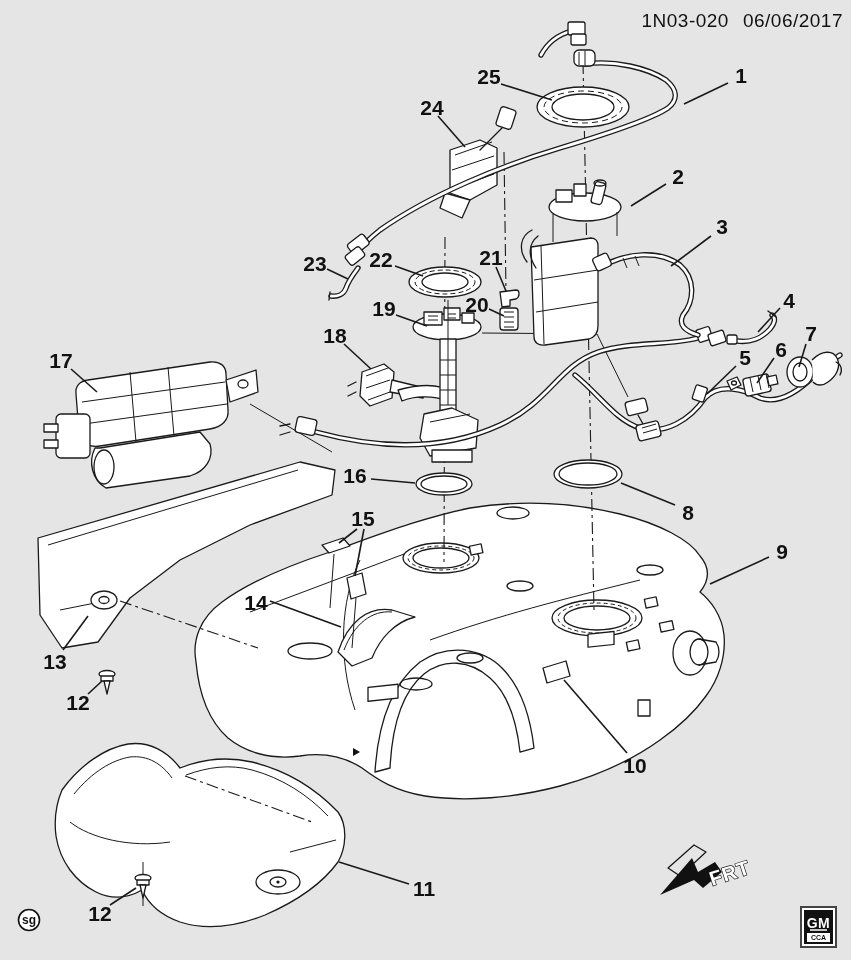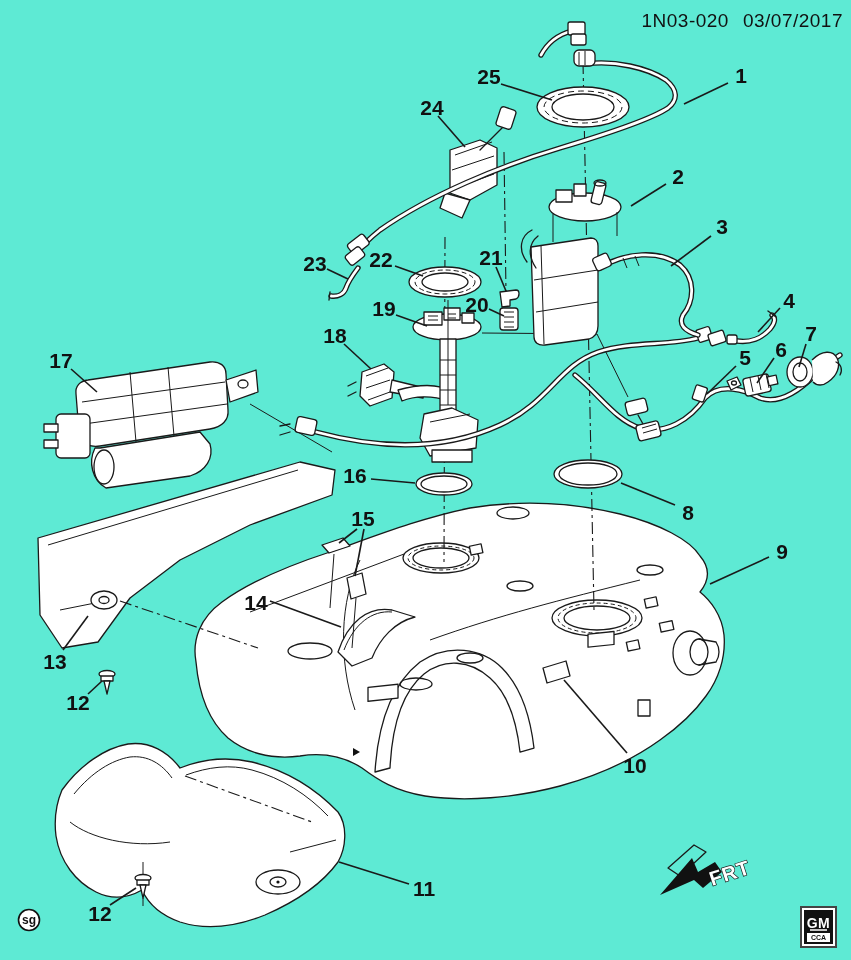--- a/index.html
+++ b/index.html
@@ -1,16 +1,16 @@
 <!DOCTYPE html>
 <html><head>
 <meta charset="utf-8">
 <style>
   html,body{margin:0;padding:0;background:#fff;}
-  #page{position:relative;width:851px;height:960px;background:#5eead4;overflow:hidden;
+  #page{position:relative;width:851px;height:960px;background:#e5e5e5;overflow:hidden;
         font-family:"Liberation Sans",sans-serif;}
   .hdr{position:absolute;top:10px;right:8px;display:flex;gap:14px;
        font:19px "Liberation Sans",sans-serif;color:#111;letter-spacing:.5px;}
   svg{position:absolute;left:0;top:0;}
   .ln  {fill:none;stroke:#1a1a1a;stroke-width:1.3;stroke-linecap:round;stroke-linejoin:round;}
   .lnf {fill:#fff;stroke:#1a1a1a;stroke-width:1.3;stroke-linejoin:round;}
   .thin{fill:none;stroke:#1a1a1a;stroke-width:1;}
   .tube-o{fill:none;stroke:#1a1a1a;stroke-width:5.4;stroke-linecap:round;}
   .tube-i{fill:none;stroke:#fff;stroke-width:2.8;stroke-linecap:round;}
   .cl  {fill:none;stroke:#1a1a1a;stroke-width:1.1;stroke-dasharray:12 4 3 4;}
@@ -26,21 +26,21 @@
   .gm2{font:bold 7px "Liberation Sans",sans-serif;fill:#111;
        text-anchor:middle;dominant-baseline:central;}
 </style>
 </head>
 <body>
 
 <div id="page">
 
   <div class="hdr">
     <span>1N03-020</span>
-    <span>03/07/2017</span>
+    <span>06/06/2017</span>
   </div>
 
   <svg width="851" height="960" viewBox="0 0 851 960">
 
     <g>
       <path class="lnf" d="M196,662 C192,640 200,618 222,602 C248,583 290,565 330,552
         C370,538 420,518 470,508 C520,500 570,502 620,514 C660,524 690,540 700,556
         C712,570 708,582 700,592 C710,600 722,615 724,635 C726,658 718,680 706,696
         C696,710 680,726 660,740 C635,758 600,775 560,786 C515,798 465,802 425,796
         C395,791 378,780 362,768 C345,757 325,752 300,756 C270,760 245,752 228,738

